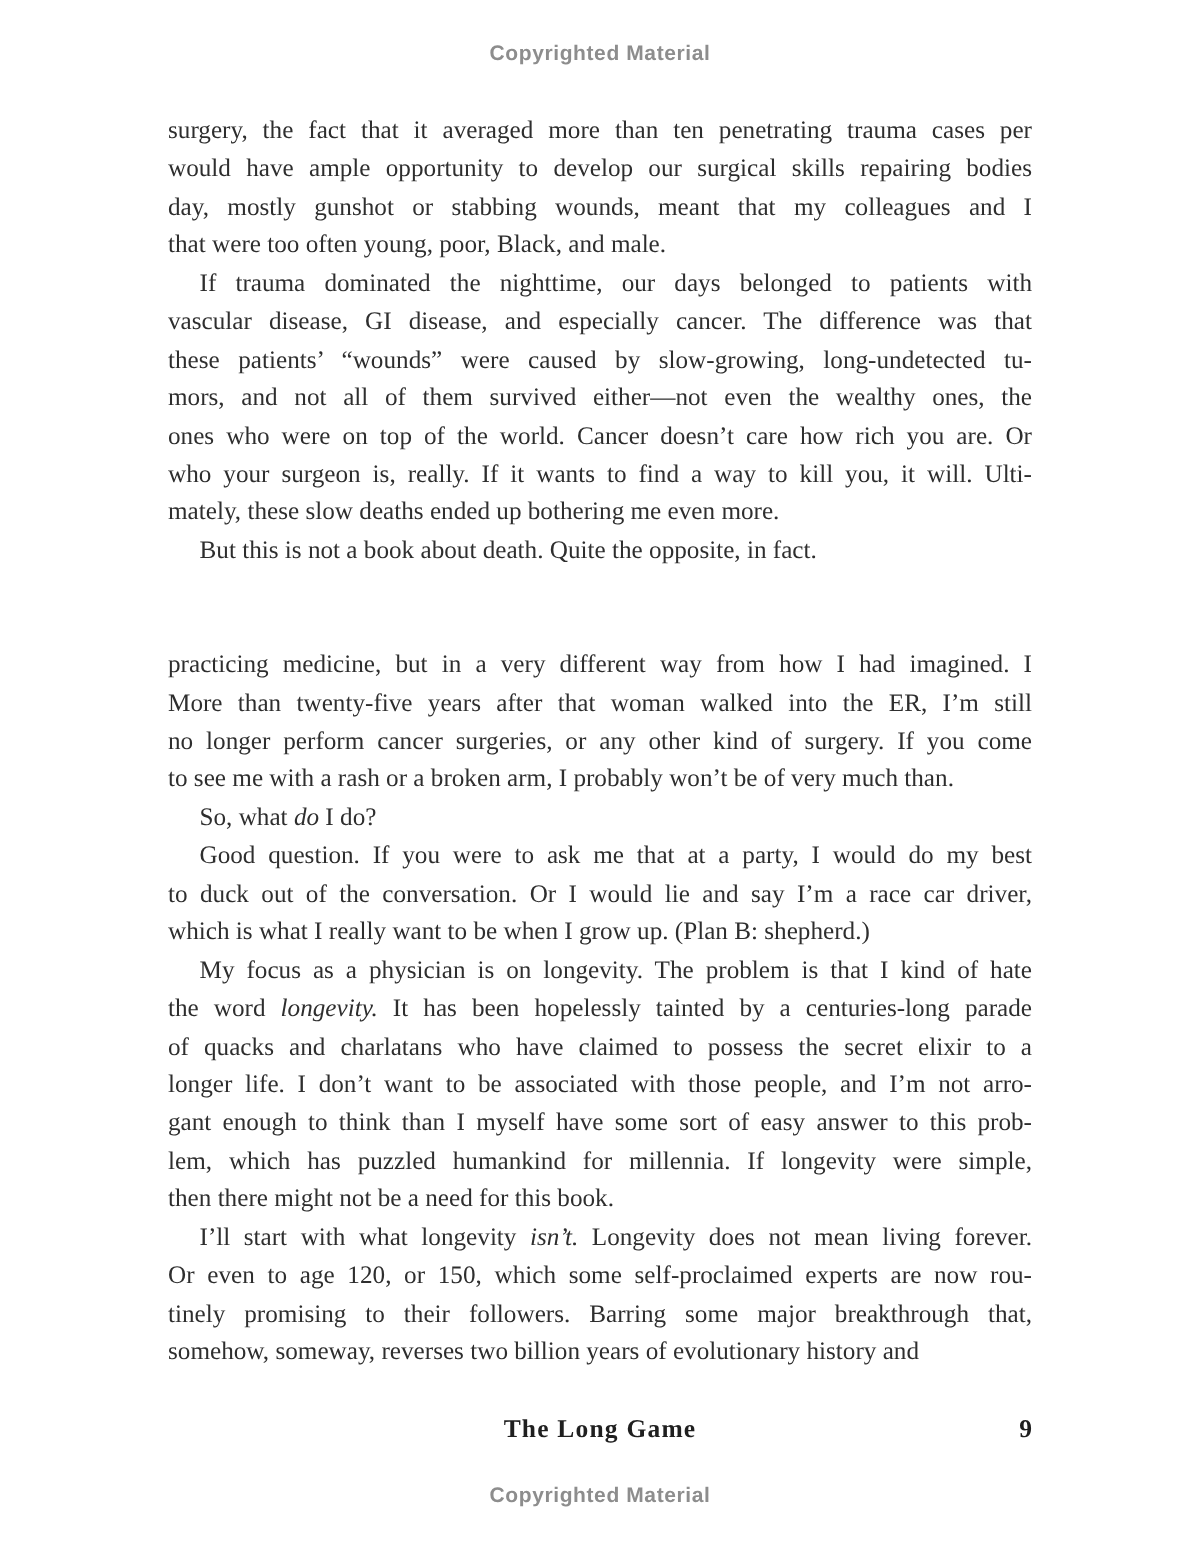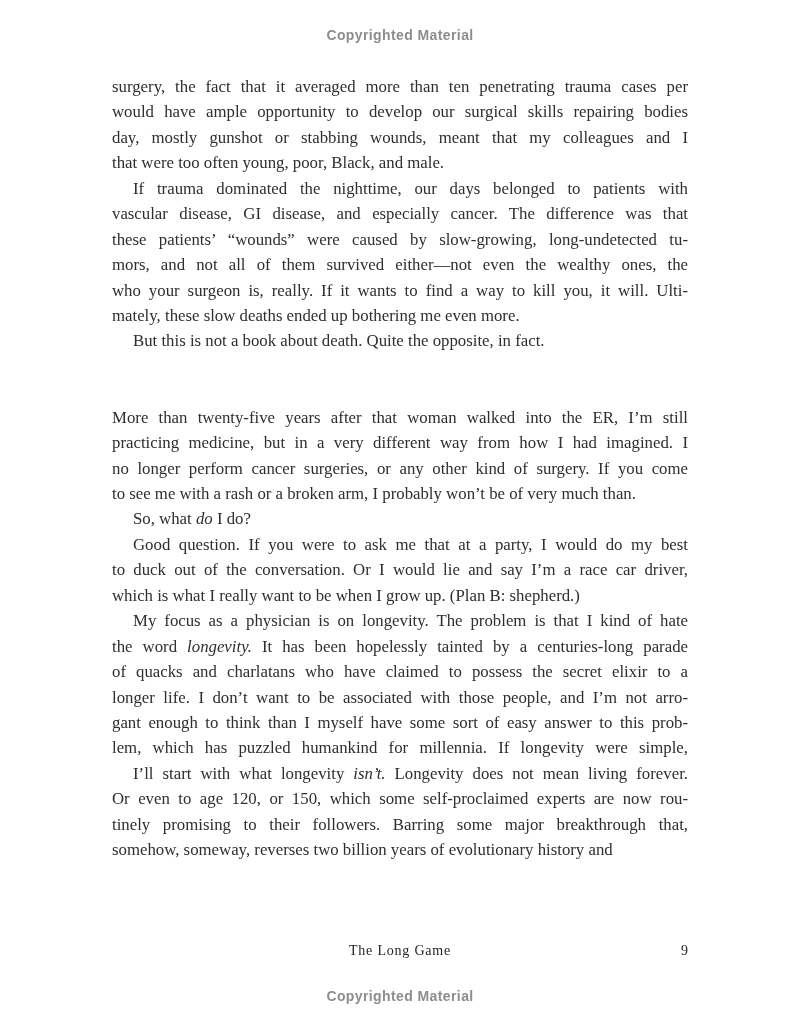--- a/index.html
+++ b/index.html
@@ -42,22 +42,22 @@
   }
   .line.last { text-align-last: left; }
   .para.indent .line.first { text-indent: 21px; }
   .it { font-style: italic; }
   .footer {
     position: absolute;
     top: 943px;
     left: 112px;
     width: 576px;
     height: 18px;
-    font-size: 14px;
-    font-weight: 400;
+    font-size: 17px;
+    font-weight: 700;
     color: var(--footer-color, #1f1f1f);
   }
   .footer-title {
     position: absolute;
     left: 0;
     width: 100%;
     text-align: center;
     letter-spacing: 0.8px;
   }
   .footer-page {
@@ -76,47 +76,49 @@
       <div class="line first"><span>surgery, the fact that it averaged more than ten penetrating trauma cases per</span></div>
       <div class="line"><span>would have ample opportunity to develop our surgical skills repairing bodies</span></div>
       <div class="line"><span>day, mostly gunshot or stabbing wounds, meant that my colleagues and I</span></div>
       <div class="line last"><span>that were too often young, poor, Black, and male.</span></div>
     </div>
     <div class="para indent">
       <div class="line first"><span>If trauma dominated the nighttime, our days belonged to patients with</span></div>
       <div class="line"><span>vascular disease, GI disease, and especially cancer. The difference was that</span></div>
       <div class="line"><span>these patients’ “wounds” were caused by slow-growing, long-undetected tu-</span></div>
       <div class="line"><span>mors, and not all of them survived either—not even the wealthy ones, the</span></div>
+      <div class="line"><span>ones who were on top of the world. Cancer doesn’t care how rich you are. Or</span></div>
       <div class="line"><span>who your surgeon is, really. If it wants to find a way to kill you, it will. Ulti-</span></div>
       <div class="line last"><span>mately, these slow deaths ended up bothering me even more.</span></div>
     </div>
     <div class="para indent">
       <div class="line first last"><span>But this is not a book about death. Quite the opposite, in fact.</span></div>
     </div>
     <div class="para section-break">
+      <div class="line"><span>practicing medicine, but in a very different way from how I had imagined. I</span></div>
       <div class="line first"><span>More than twenty-five years after that woman walked into the ER, I’m still</span></div>
-      <div class="line"><span>practicing medicine, but in a very different way from how I had imagined. I</span></div>
       <div class="line"><span>no longer perform cancer surgeries, or any other kind of surgery. If you come</span></div>
       <div class="line last"><span>to see me with a rash or a broken arm, I probably won’t be of very much than.</span></div>
     </div>
     <div class="para indent">
       <div class="line first last"><span>So, what </span><span class="it">do</span><span> I do?</span></div>
     </div>
     <div class="para indent">
       <div class="line first"><span>Good question. If you were to ask me that at a party, I would do my best</span></div>
       <div class="line"><span>to duck out of the conversation. Or I would lie and say I’m a race car driver,</span></div>
       <div class="line last"><span>which is what I really want to be when I grow up. (Plan B: shepherd.)</span></div>
     </div>
     <div class="para indent">
       <div class="line first"><span>My focus as a physician is on longevity. The problem is that I kind of hate</span></div>
       <div class="line"><span>the word </span><span class="it">longevity.</span><span> It has been hopelessly tainted by a centuries-long parade</span></div>
       <div class="line"><span>of quacks and charlatans who have claimed to possess the secret elixir to a</span></div>
       <div class="line"><span>longer life. I don’t want to be associated with those people, and I’m not arro-</span></div>
       <div class="line"><span>gant enough to think than I myself have some sort of easy answer to this prob-</span></div>
       <div class="line"><span>lem, which has puzzled humankind for millennia. If longevity were simple,</span></div>
+      <div class="line last"><span>then there might not be a need for this book.</span></div>
     </div>
     <div class="para indent">
       <div class="line first"><span>I’ll start with what longevity </span><span class="it">isn’t.</span><span> Longevity does not mean living forever.</span></div>
       <div class="line"><span>Or even to age 120, or 150, which some self-proclaimed experts are now rou-</span></div>
       <div class="line"><span>tinely promising to their followers. Barring some major breakthrough that,</span></div>
       <div class="line last"><span>somehow, someway, reverses two billion years of evolutionary history and</span></div>
     </div>
   </div>
 
 <div class="footer">

